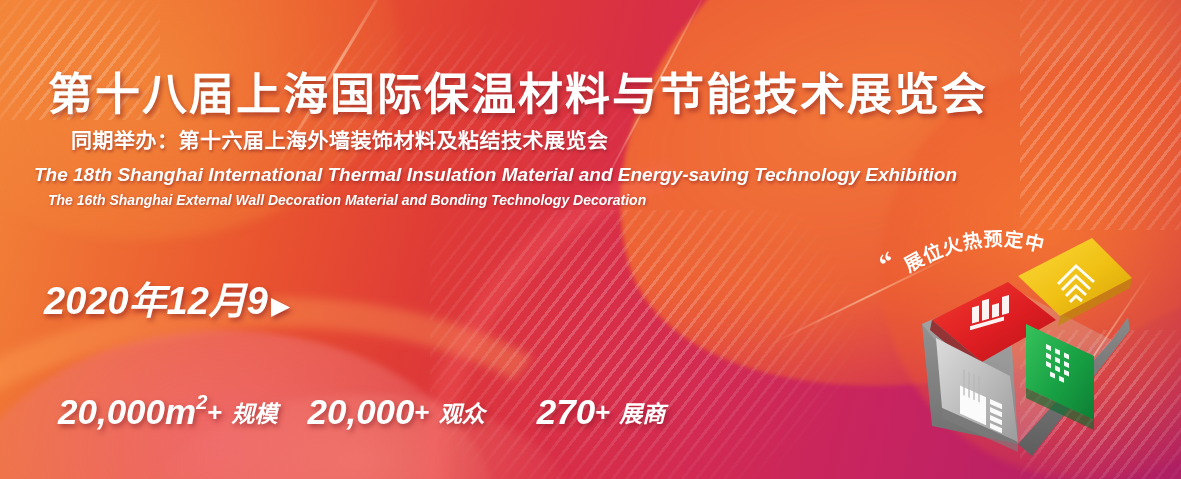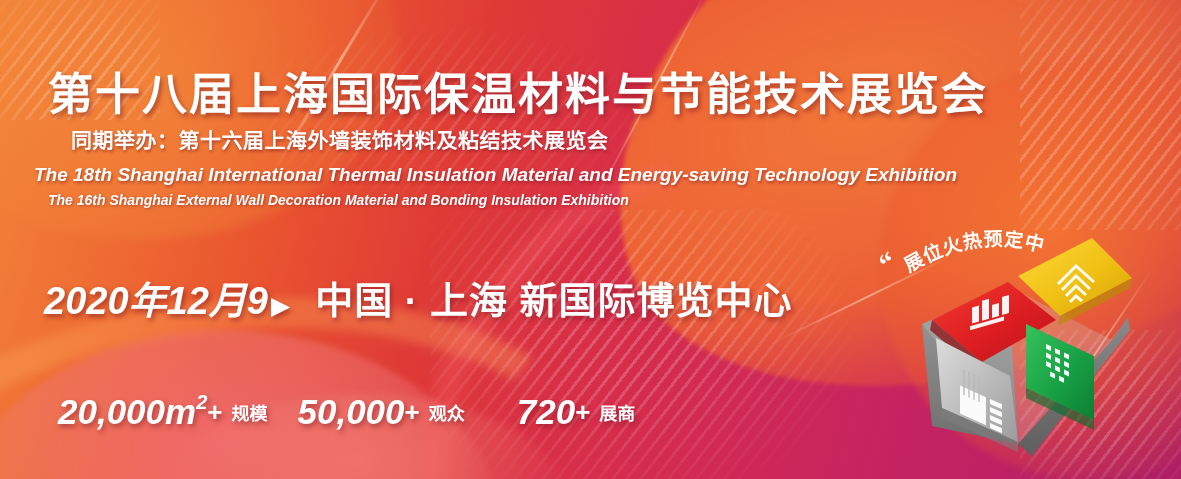--- a/index.html
+++ b/index.html
@@ -300,24 +300,25 @@
     font-style: italic;
     color: #ffffff;
   }
   .stat-plus {
     font-size: 26px;
     font-weight: 700;
     color: #ffffff;
     font-style: normal;
   }
   .stat-label {
-    font-size: 18px;
+    font-size: 23px;
     font-weight: 700;
     color: #ffffff;
     margin-left: 9px;
+    font-style: italic;
   }
   .stat-gap-a { width: 30px; }
   .stat-gap-b { width: 52px; }
 
   
   .graphic {
     position: absolute;
     left: 880px; top: 212px;
     width: 290px; height: 250px;
   }
@@ -365,49 +366,48 @@
   <div class="streak" style="left:1090px; top:250px; width:2px; height:220px; transform:rotate(34deg);"></div>
 
   <div class="content">
 
     <div class="title-main">第十八届上海国际保温材料与节能技术展览会</div>
 
     <div class="title-sub-cn">同期举办：第十六届上海外墙装饰材料及粘结技术展览会</div>
 
     <div class="title-en-1">The 18th Shanghai International Thermal Insulation Material and Energy-saving Technology Exhibition</div>
 
-    <div class="title-en-2">The 16th Shanghai External Wall Decoration Material and Bonding Insulation Exhibition</div>
+    <div class="title-en-2">The 16th Shanghai External Wall Decoration Material and Bonding Technology Decoration</div>
 
     <div class="datebar">
       <span class="date-text">2020年12月9</span>
       <span class="date-arrow">▶</span>
-      <span class="venue-text">中国 · 上海 新国际博览中心</span>
     </div>
 
     <div class="stats">
 
       <span class="stat-group">
         <span class="stat-num">20,000m</span>
         <span class="stat-sup">2</span>
         <span class="stat-plus">+</span>
         <span class="stat-label">规模</span>
       </span>
 
       <span class="stat-gap-a"></span>
 
       <span class="stat-group">
-        <span class="stat-num">50,000</span>
+        <span class="stat-num">20,000</span>
         <span class="stat-plus">+</span>
         <span class="stat-label">观众</span>
       </span>
 
       <span class="stat-gap-b"></span>
 
       <span class="stat-group">
-        <span class="stat-num">720</span>
+        <span class="stat-num">270</span>
         <span class="stat-plus">+</span>
         <span class="stat-label">展商</span>
       </span>
 
     </div>
 
     <div class="graphic">
       <svg width="290" height="250" viewBox="0 0 290 250" xmlns="http://www.w3.org/2000/svg">
         <defs>
           <path id="arcPath" d="M 8,75 Q 105,2 205,58" fill="none"></path>

